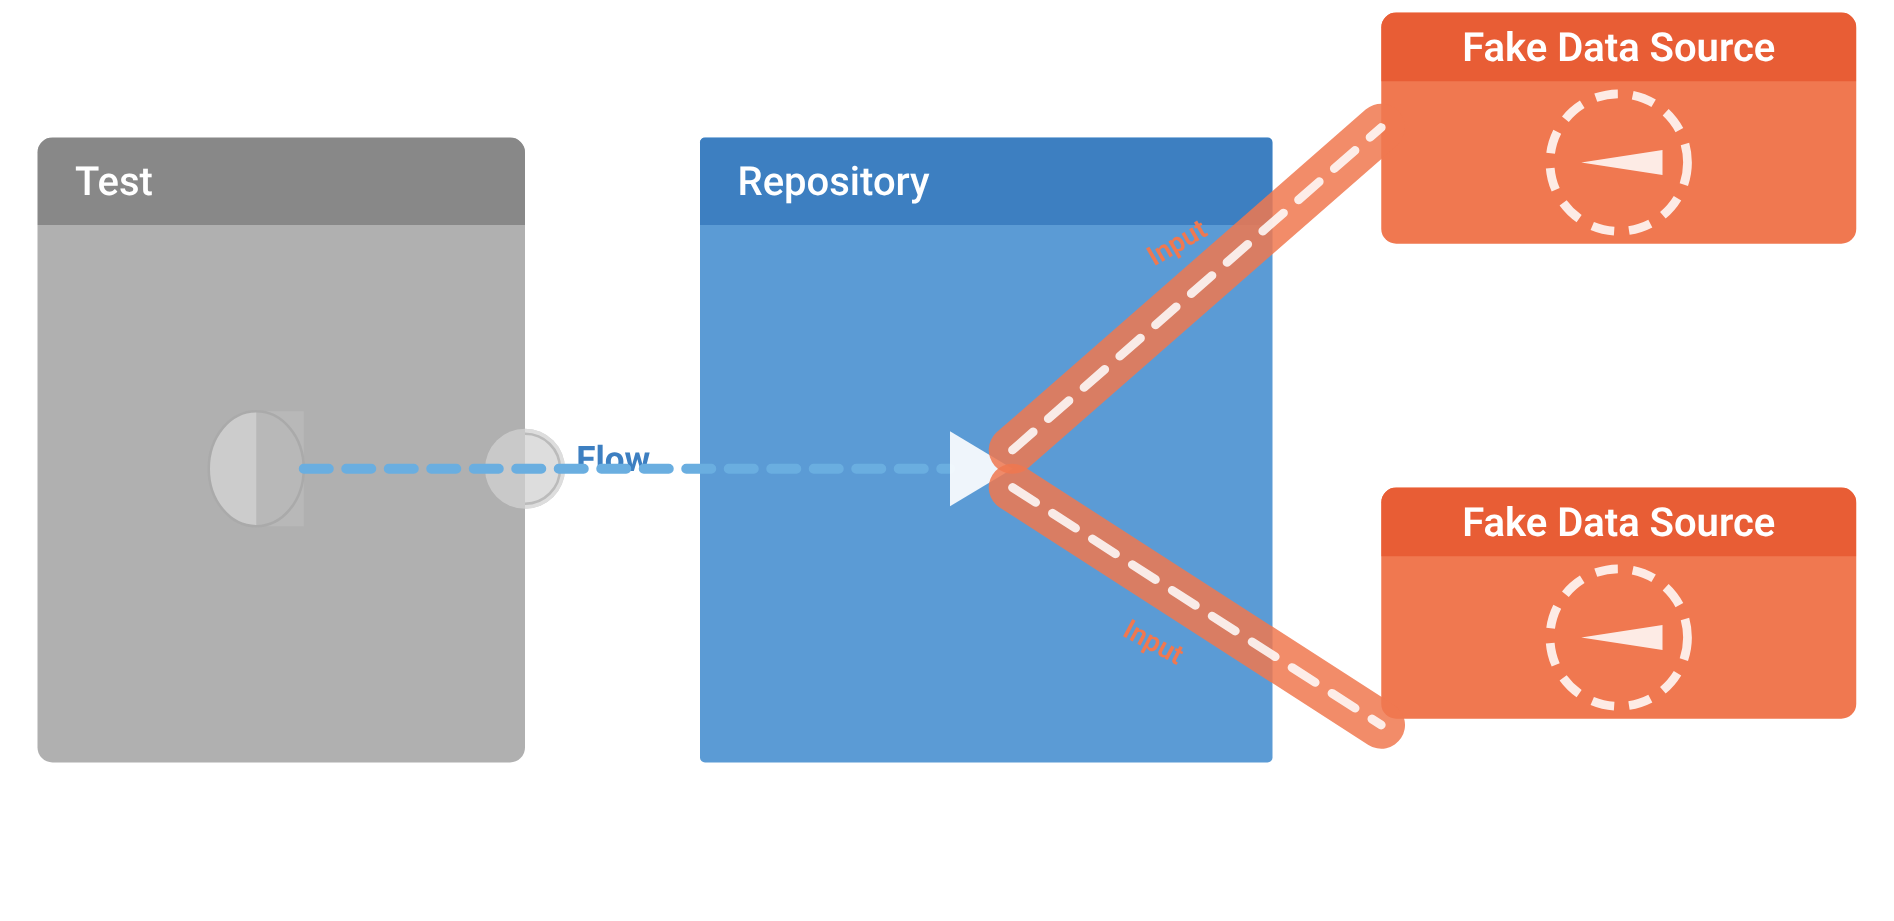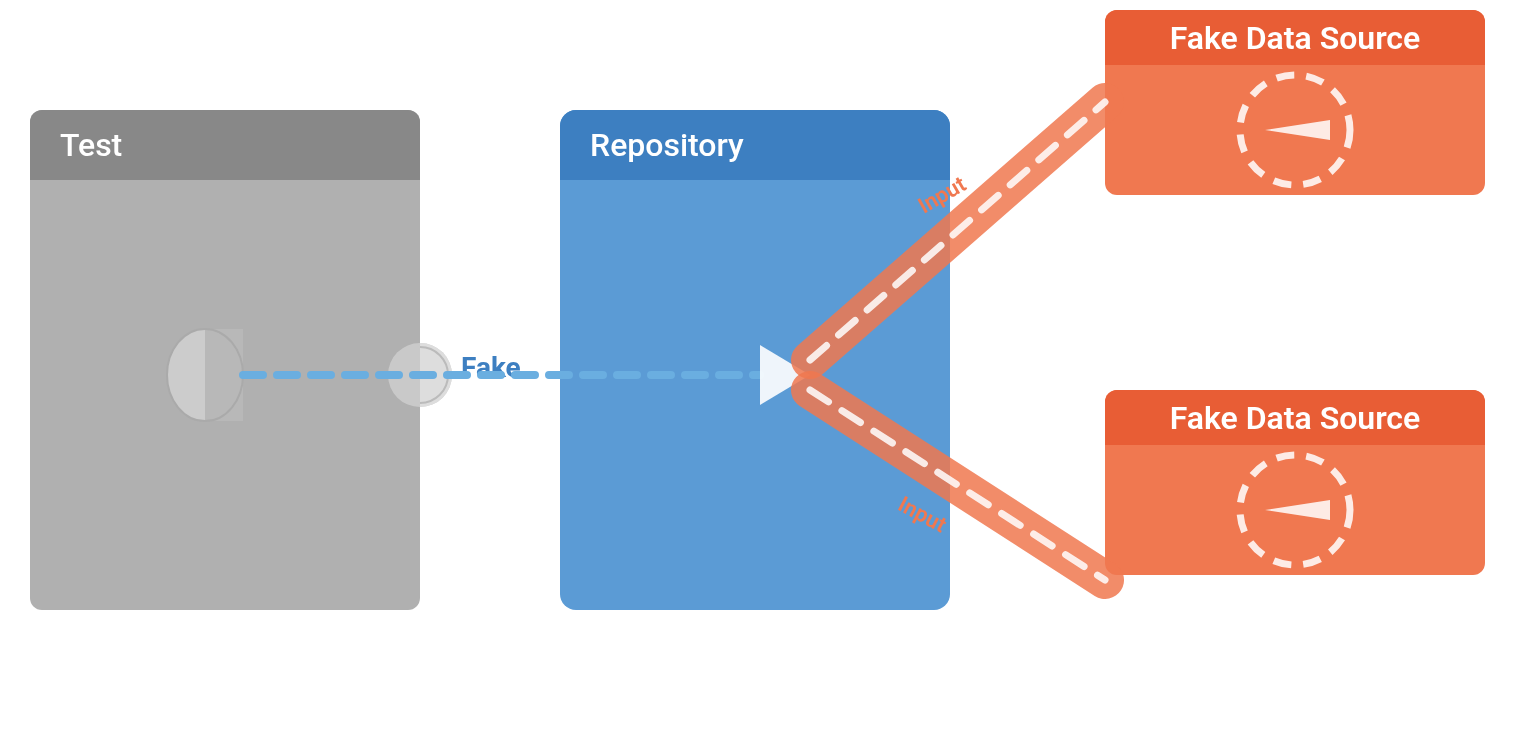--- a/index.html
+++ b/index.html
@@ -40,24 +40,24 @@
       color: #ffffff;
       font-size: 32px;
       font-weight: 500;
     }
 
     
     .repo-block {
       position: absolute;
       left: 560px;
       top: 110px;
-      width: 390px;
+      width: 458px;
       height: 500px;
       background: #5b9bd5;
-      border-radius: 16px;
+      border-radius: 4px;
       overflow: hidden;
     }
     .repo-header {
       background: #3d7fc1;
       height: 70px;
       display: flex;
       align-items: center;
       padding-left: 30px;
     }
     .repo-header-text {
@@ -172,21 +172,21 @@
   </div>
 
   <div class="fake-ds-block fake-ds-block-2">
     <div class="fake-ds-header">
       <span class="fake-ds-header-text">Fake Data Source</span>
     </div>
     <div class="fake-ds-body">
     </div>
   </div>
 
-  <div class="flow-label">Fake</div>
+  <div class="flow-label">Flow</div>
 
   <div class="input-label-1">Input</div>
 
   <div class="input-label-2">Input</div>
 
   <svg class="svg-overlay" viewBox="0 0 1515 737" xmlns="http://www.w3.org/2000/svg">
 
     <circle cx="420" cy="375" r="32" fill="#cccccc" opacity="0.9"></circle>
 
     <path d="M420 343 A32 32 0 0 1 420 407 Z" fill="#dddddd"></path>

